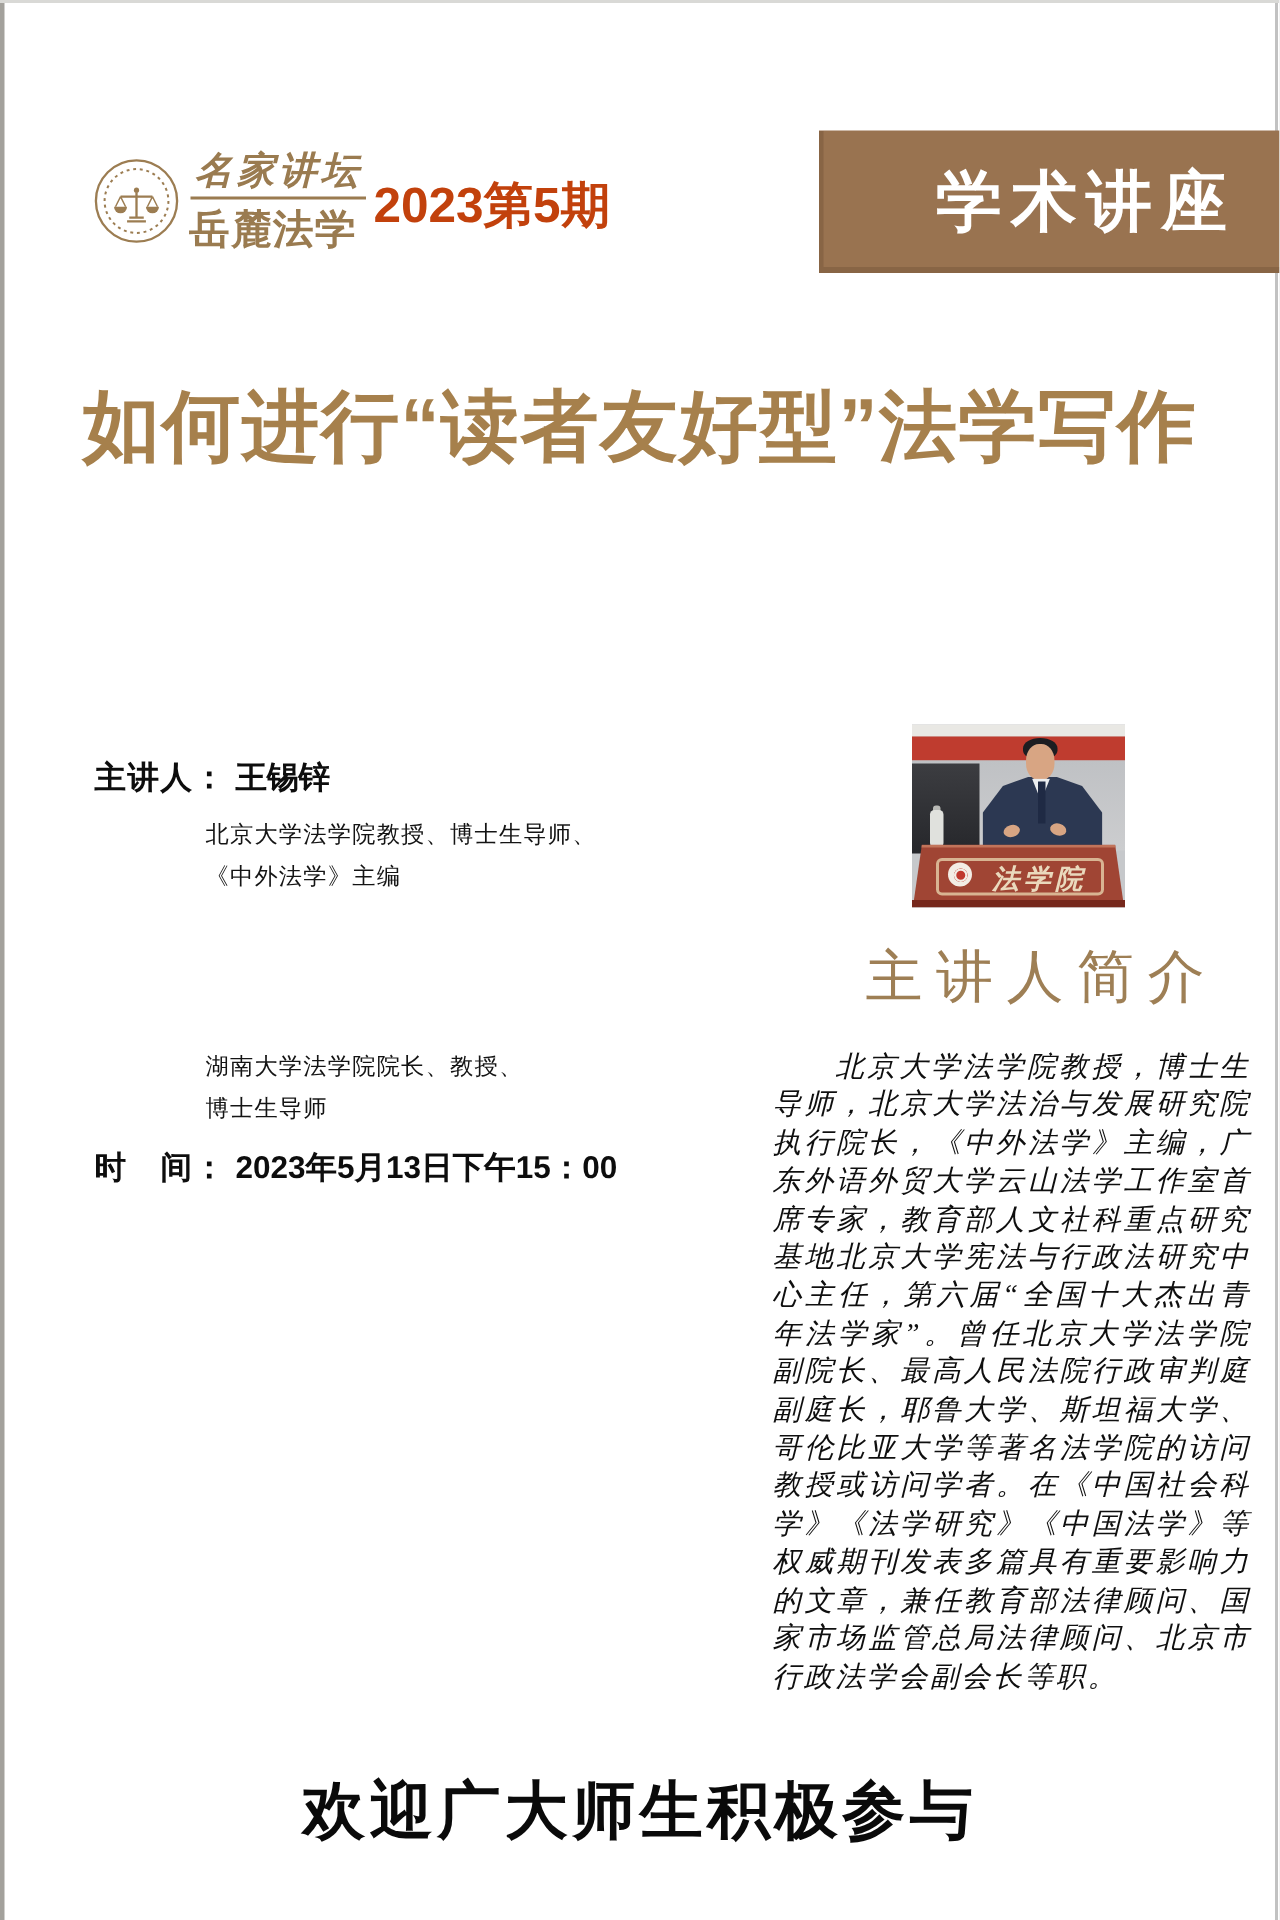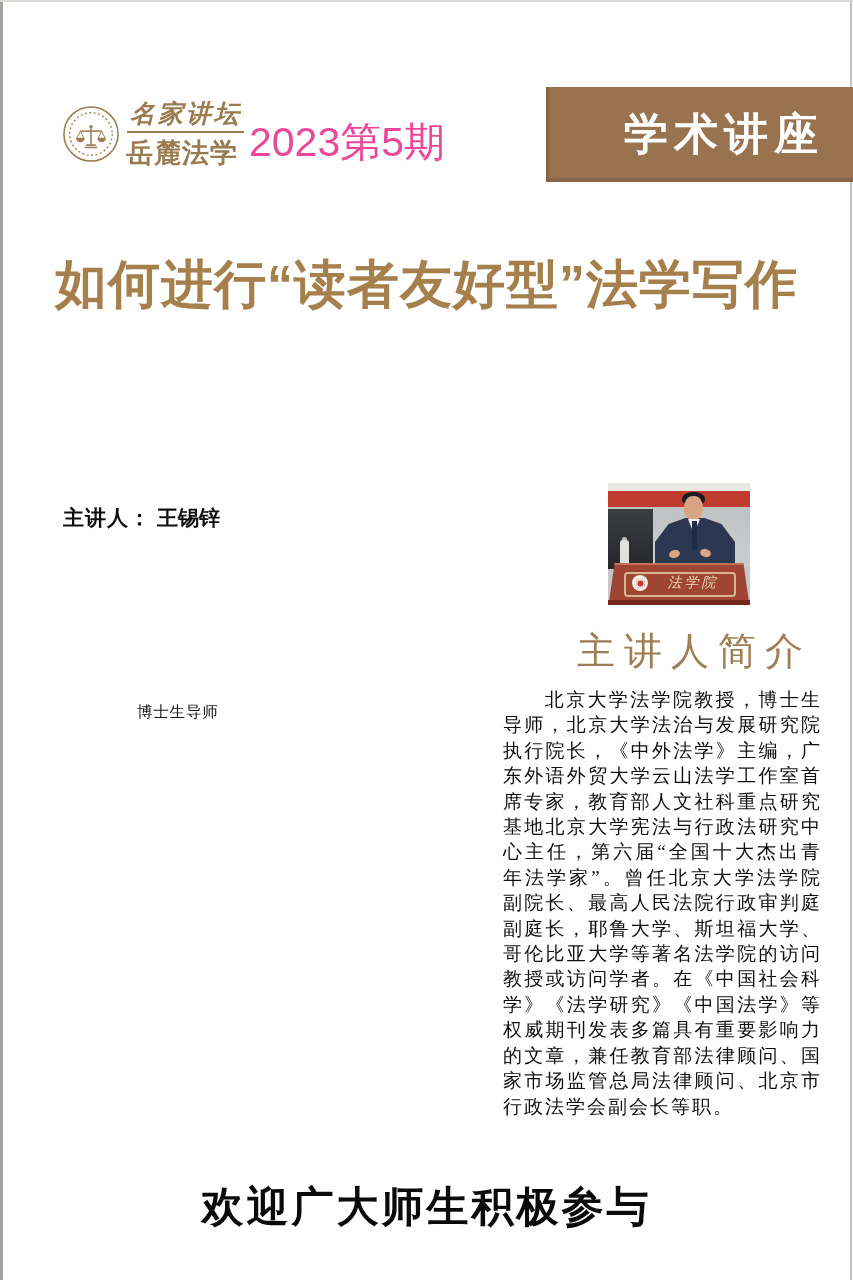--- a/index.html
+++ b/index.html
@@ -15,21 +15,21 @@
   .edge-top{left:0;top:0;width:853px;height:2px;background:#d9d9d6;}
 
   
   .seal{left:62px;top:105px;width:58px;height:58px;}
   .brand-top{left:126px;top:97px;width:120px;text-align:center;
     font-family:"Liberation Serif",serif;font-style:italic;font-weight:700;
     font-size:25px;color:#9a7b50;letter-spacing:3px;}
   .brand-divider{left:127px;top:131px;width:117px;height:2px;background:#9a7b50;}
   .brand-bottom{left:126px;top:135px;width:120px;
     font-weight:800;font-size:27px;color:#9a7b50;letter-spacing:1px;}
-  .issue{left:249px;top:115px;font-size:41px;font-weight:400;color:#ec4899;}
+  .issue{left:249px;top:115px;font-size:33px;font-weight:700;color:#c2410c;}
   .banner{left:546px;top:87px;width:350px;height:95px;background:#997350;
     display:flex;align-items:center;justify-content:center;
     box-shadow:inset 3px -4px 0 rgba(60,40,20,.18);}
   .banner-text{color:#fff;font-size:44px;font-weight:800;letter-spacing:6px;text-indent:6px;}
 
   
   .title{left:0;top:250px;width:853px;text-align:center;
     font-size:52px;font-weight:900;color:#a6804c;letter-spacing:1px;}
 
   
@@ -64,30 +64,30 @@
   .ph-bottle{left:12px;top:57px;width:9px;height:25px;background:#e0e1dd;border-radius:3px;}
   .ph-bottle-cap{left:14px;top:54px;width:5px;height:5px;background:#b8b9b5;border-radius:2px;}
   .ph-podium{left:1px;top:80px;width:140px;height:37px;background:#a04534;
     border-top:2px solid #c2745a;clip-path:polygon(4% 0,96% 0,100% 100%,0 100%);}
   .ph-podium-frame{left:16px;top:89px;width:108px;height:21px;border:2px solid #d8b492;border-radius:4px;}
   .ph-emblem{left:24px;top:92px;width:16px;height:16px;background:#f3ede5;border-radius:50%;
     display:flex;align-items:center;justify-content:center;}
   .ph-emblem-core{width:9px;height:9px;background:#c0392e;border-radius:50%;
     box-shadow:inset 0 0 0 1.5px #f3ede5, inset 0 0 0 3px #c0392e;}
   .ph-podium-text{left:45px;top:91px;width:80px;text-align:center;
-    font-family:"Liberation Serif",serif;font-style:italic;font-weight:400;
-    font-size:14px;color:#ead9bd;letter-spacing:3px;}
+    font-family:"Liberation Serif",serif;font-style:italic;font-weight:700;
+    font-size:18px;color:#ead9bd;letter-spacing:3px;}
   .ph-base{left:0;top:117px;width:142px;height:5px;background:#76281c;}
 
   .profile-heading{left:560px;top:626px;width:260px;text-align:center;
     font-family:"Liberation Serif",serif;font-size:38px;color:#9e7f55;letter-spacing:9px;text-indent:9px;}
   .bio{left:499px;top:683px;width:319px;
     font-family:"Liberation Serif",serif;font-size:19px;color:#0f0f0f;
     line-height:25.4px;letter-spacing:2px;
-    text-align:justify;text-align-last:left;text-indent:2.2em;margin:4px;}
+    text-align:justify;text-align-last:left;text-indent:2.2em;margin:16px;font-style:italic;}
 
   
   .footer{left:0;top:1179px;width:853px;text-align:center;
     font-size:42px;font-weight:800;color:#0a0a0a;letter-spacing:3px;}
 </style>
 </head>
 <body>
 
 <div class="page">
 
@@ -115,25 +115,33 @@
   <div class="abs issue">2023第5期</div>
   <div class="abs banner">
     <span class="banner-text">学术讲座</span>
   </div>
 
   <div class="abs info-row speaker-row">
     <span class="lbl">主讲人：</span><span class="val">王锡锌</span>
   </div>
 
   <div class="abs title">如何进行“读者友好型”法学写作</div>
+  <div class="abs desc speaker-desc">
+    <div>北京大学法学院教授、博士生导师、</div>
+    <div>《中外法学》主编</div>
+  </div>
 
   <div class="abs desc host-desc">
+    <div>湖南大学法学院院长、教授、</div>
     <div>博士生导师</div>
   </div>
 
+  <div class="abs info-row time-row">
+    <span class="lbl">时　间：</span><span class="val">2023年5月13日下午15：00</span>
+  </div>
 
   <div class="abs photo">
     <div class="ph ph-topwall"></div>
     <div class="ph ph-redstripe"></div>
     <div class="ph ph-wall"></div>
     <div class="ph ph-darkpanel"></div>
     <div class="ph ph-suit"></div>
     <div class="ph ph-hair"></div>
     <div class="ph ph-head"></div>
     <div class="ph ph-shirt"></div>

